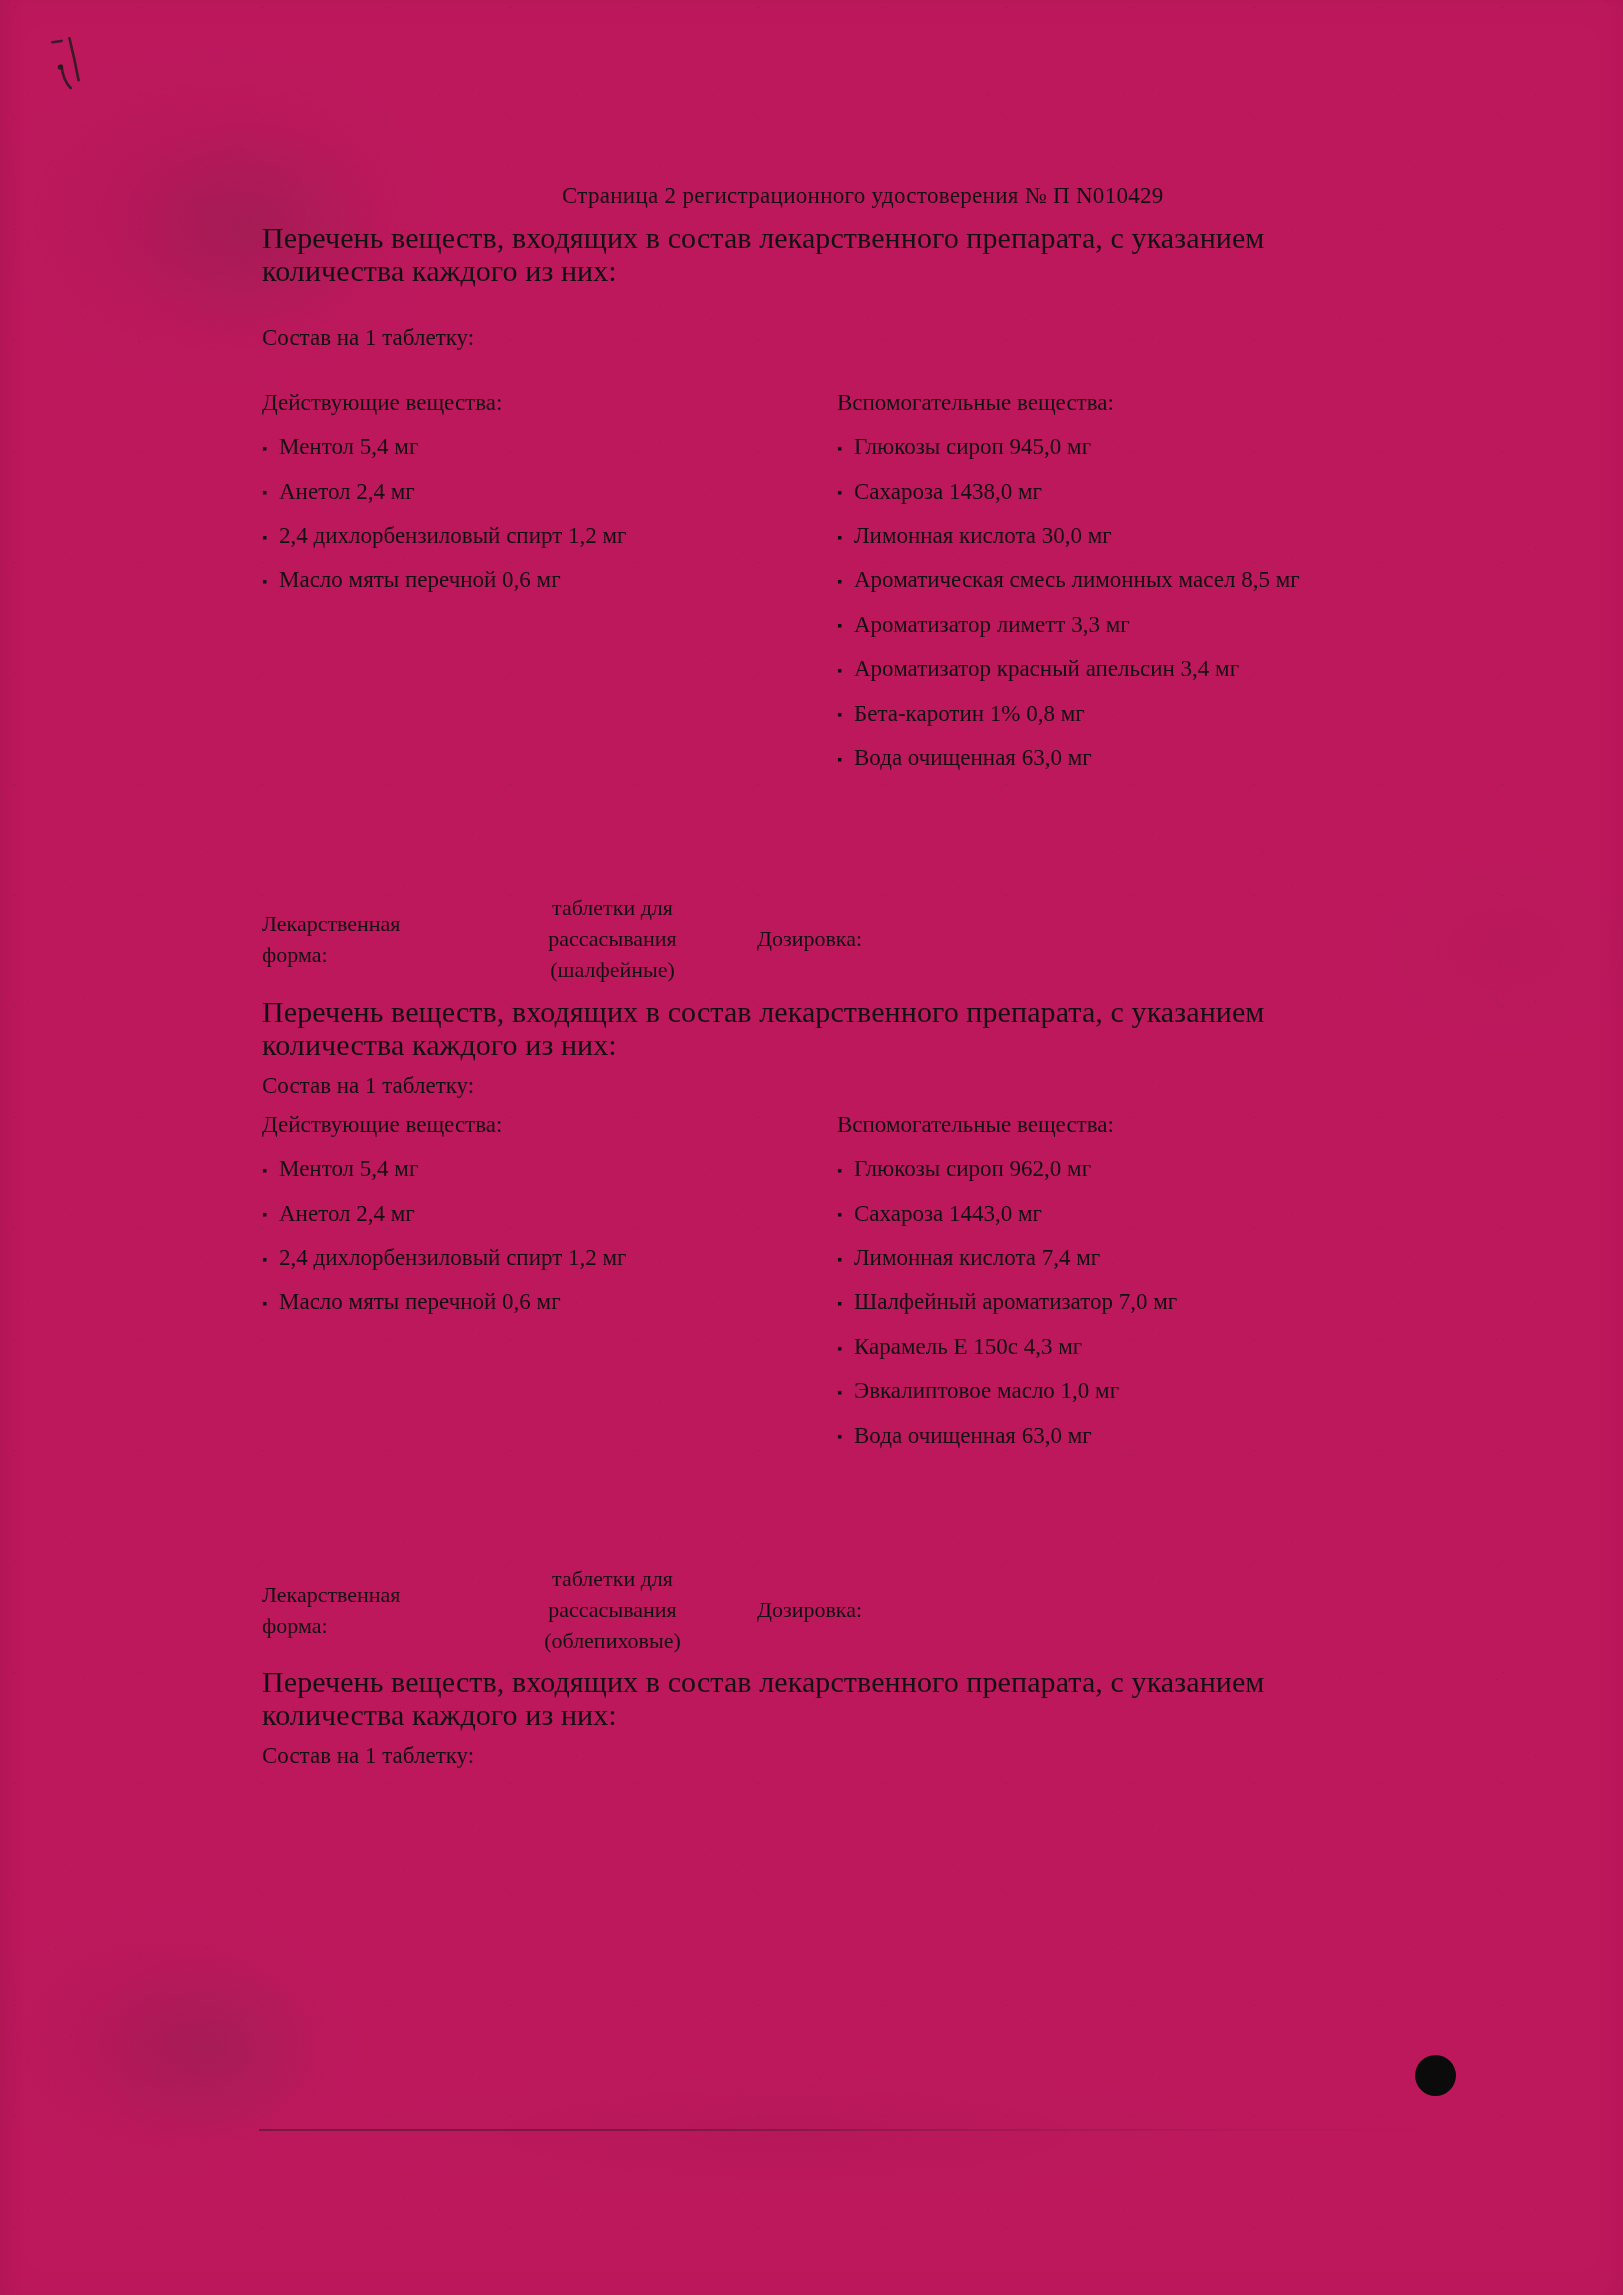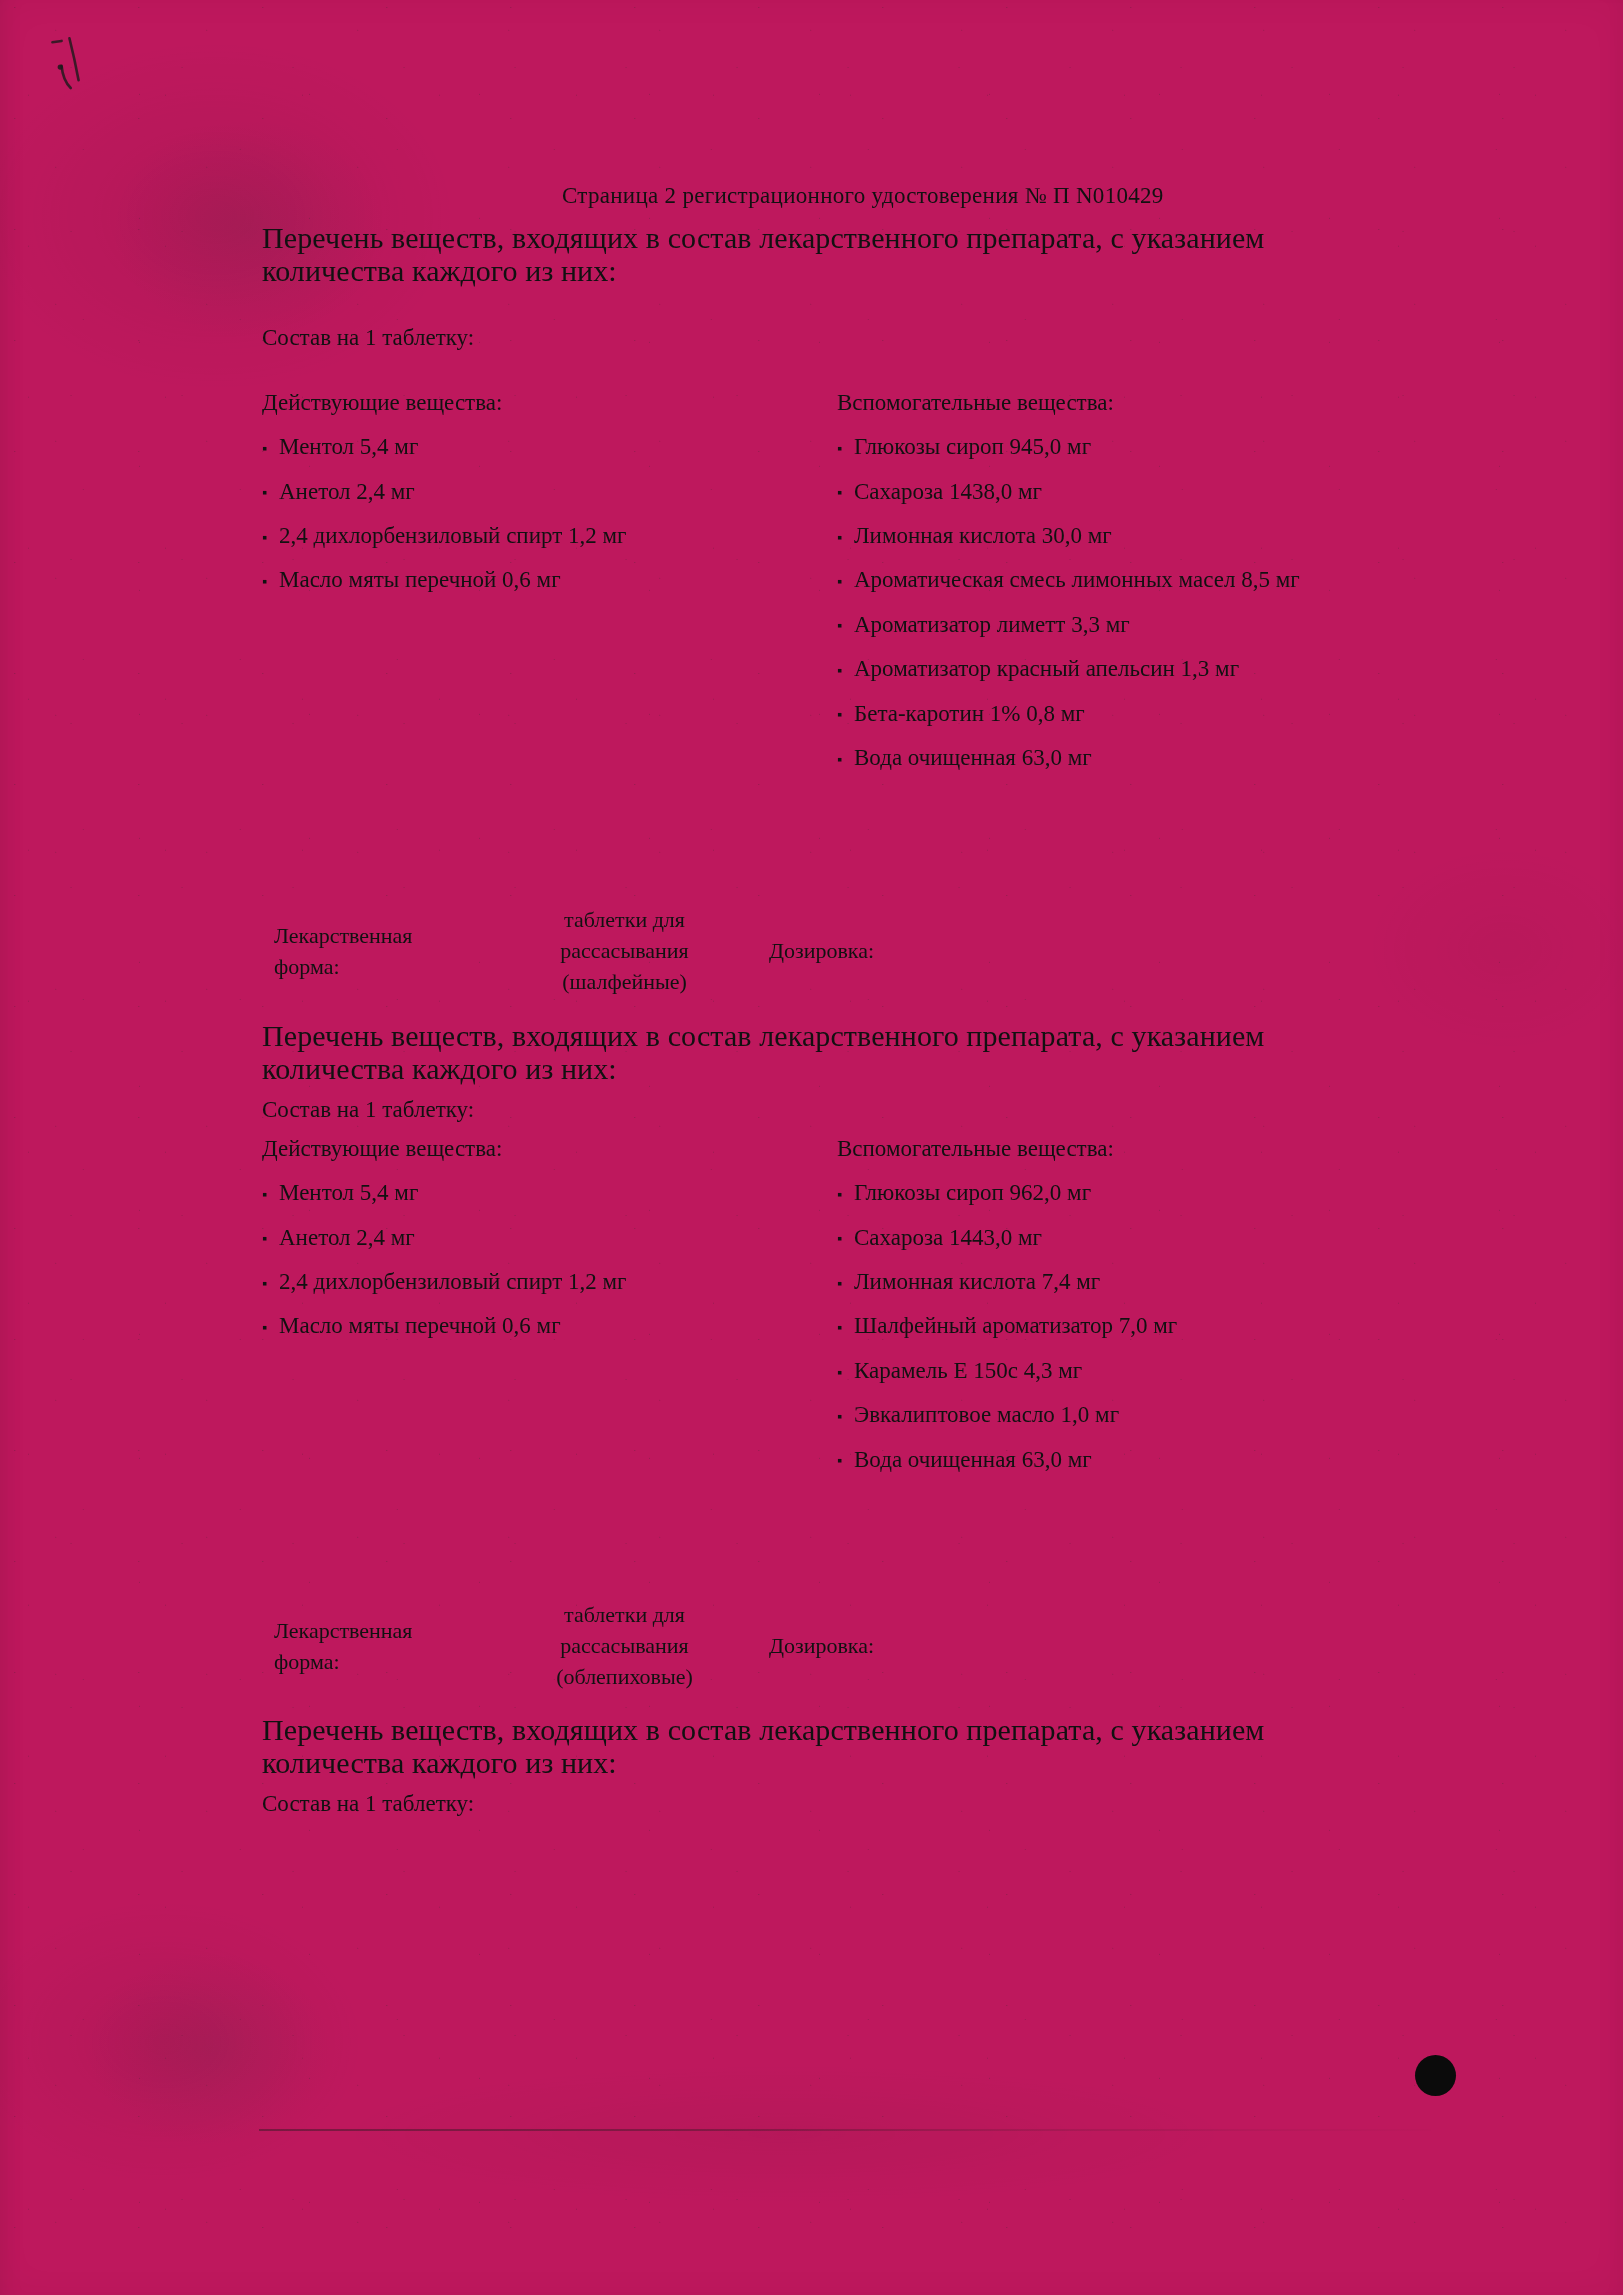--- a/index.html
+++ b/index.html
@@ -125,21 +125,21 @@
     font-size: 14.4px;
     line-height: 30px;
   }
   ul.ing-list li .txt { display: inline; }
 
   
   .form-block {
     display: flex;
     align-items: center;
     width: 1178px;
-    margin: 12px;
+    margin: 0;
   }
   .form-label {
     width: 236px;
     flex: 0 0 236px;
     font-size: 22px;
     line-height: 31px;
   }
   .form-value {
     width: 216px;
     flex: 0 0 216px;
@@ -269,21 +269,21 @@
             <li>
               <span class="bullet">▪</span>
               <span class="txt">Ароматическая смесь лимонных масел 8,5 мг</span>
             </li>
             <li>
               <span class="bullet">▪</span>
               <span class="txt">Ароматизатор лиметт 3,3 мг</span>
             </li>
             <li>
               <span class="bullet">▪</span>
-              <span class="txt">Ароматизатор красный апельсин 1,3 мг</span>
+              <span class="txt">Ароматизатор красный апельсин 3,4 мг</span>
             </li>
             <li>
               <span class="bullet">▪</span>
               <span class="txt">Бета-каротин 1% 0,8 мг</span>
             </li>
             <li>
               <span class="bullet">▪</span>
               <span class="txt">Вода очищенная 63,0 мг</span>
             </li>
           </ul>

